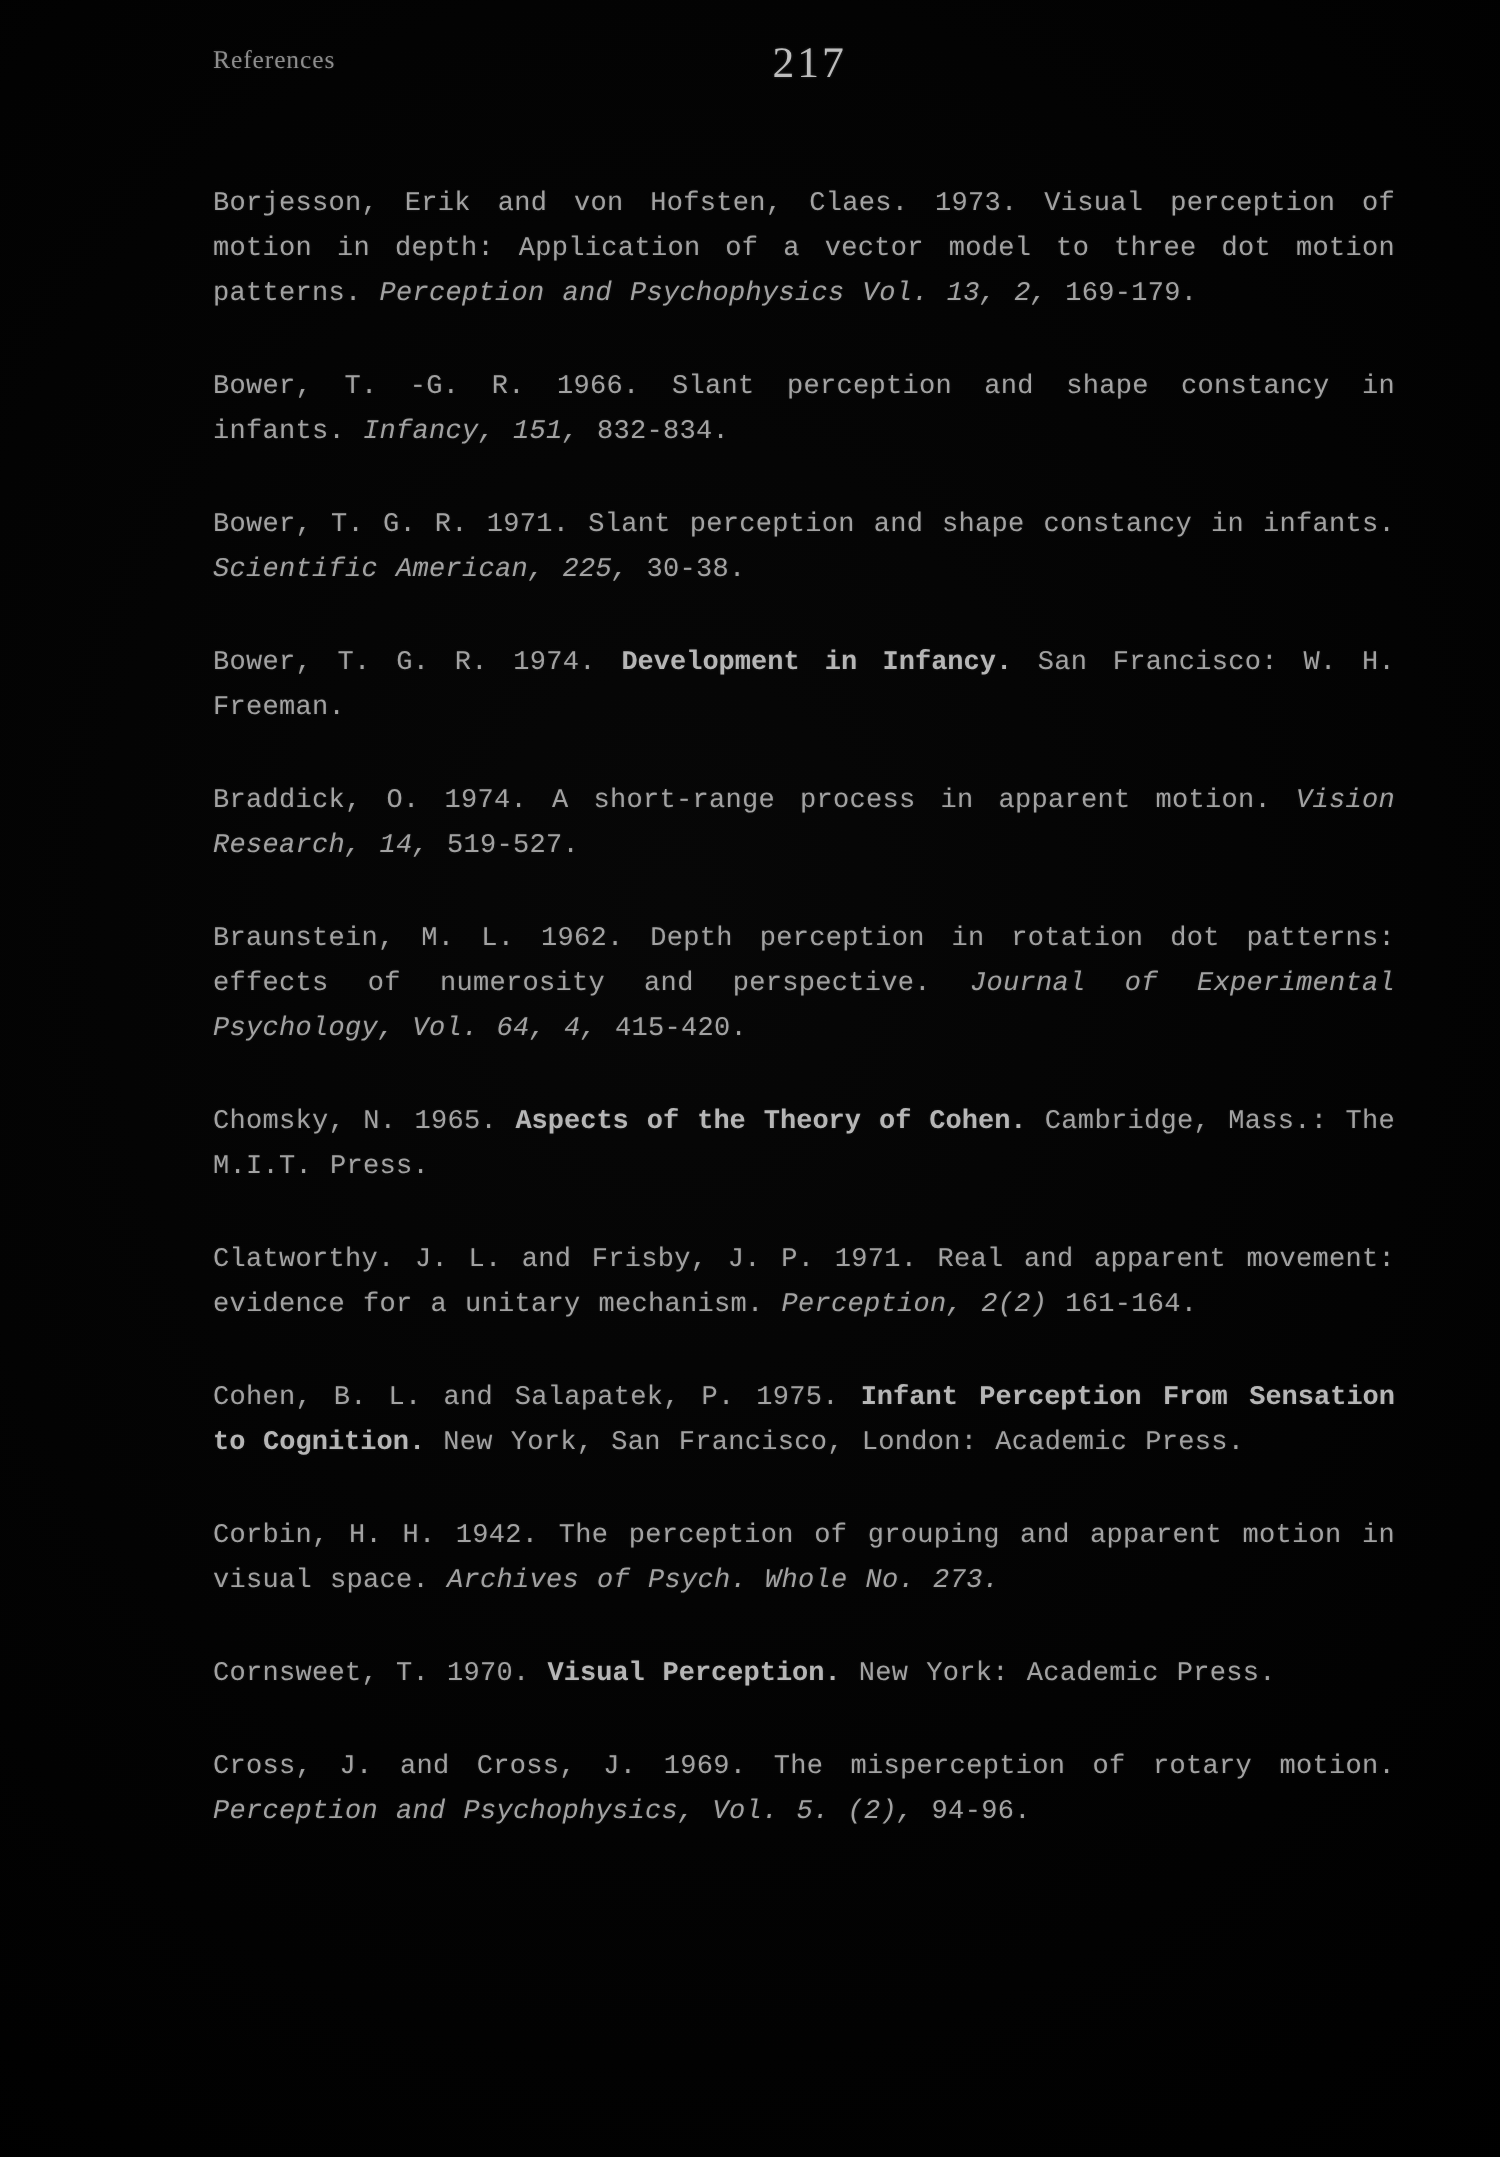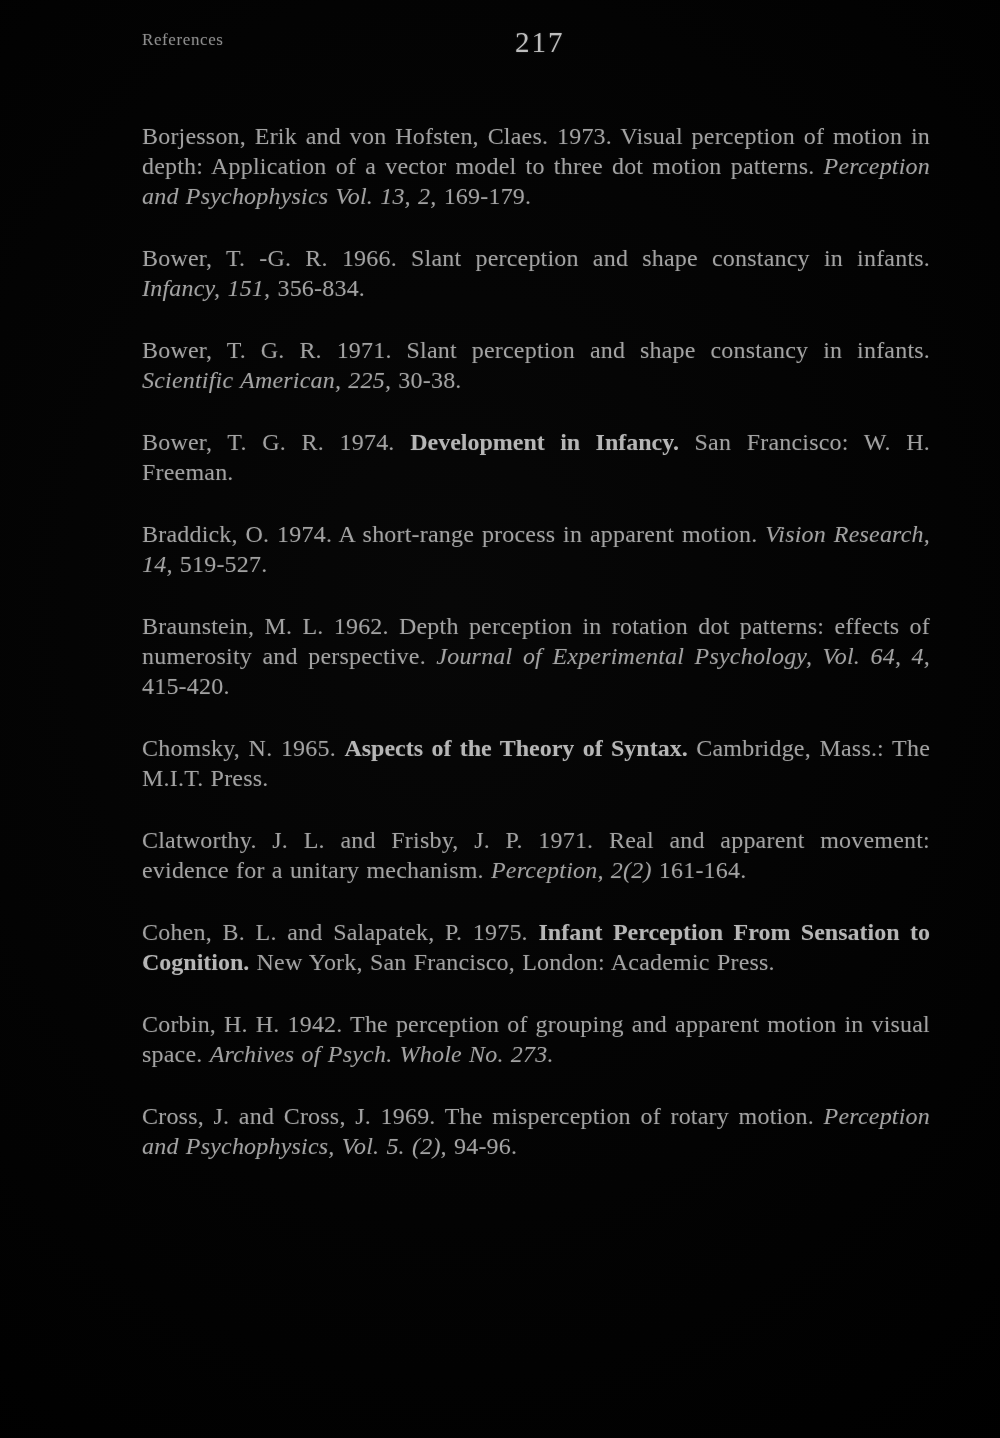--- a/index.html
+++ b/index.html
@@ -39,50 +39,52 @@
     font-family: Liberation Serif, serif;
   }
   .refs {
     position: absolute;
     top: 121px;
     left: 142px;
     width: 788px;
   }
   .entry {
     margin: 0 0 32px 0;
-    font-size: 24px;
+    font-size: 18px;
     line-height: 30px;
     text-align: justify;
     color: #a2a2a2;
     word-spacing: 1px;
     letter-spacing: 0.2px;
     text-shadow: 0 0 2px rgba(160,160,160,0.22);
+    font-family: Liberation Mono, monospace;
   }
   .seg-normal { font-style: normal; }
   .seg-italic { font-style: italic; }
   .seg-bold {
     font-weight: bold;
     color: #b6b6b6;
     letter-spacing: 0;
   }
 </style>
 </head>
 <body>
 
 <div class="page">
   <div class="header">
     <span class="running-head">References</span>
     <span class="page-number">217</span>
   </div>
   <div class="refs" id="refs">
       <p class="entry"><span class="seg-normal">Borjesson, Erik and von Hofsten, Claes.  1973. Visual perception of motion in depth:  Application of a vector model to three dot motion patterns.  </span><span class="seg-italic">Perception and Psychophysics Vol. 13, 2,</span><span class="seg-normal"> 169-179.</span></p>
-      <p class="entry"><span class="seg-normal">Bower, T. -G. R. 1966. Slant perception and shape constancy in infants.  </span><span class="seg-italic">Infancy, 151,</span><span class="seg-normal"> 356-834.</span></p>
+      <p class="entry"><span class="seg-normal">Bower, T. -G. R. 1966. Slant perception and shape constancy in infants.  </span><span class="seg-italic">Infancy, 151,</span><span class="seg-normal"> 832-834.</span></p>
       <p class="entry"><span class="seg-normal">Bower, T. G. R. 1971. Slant perception and shape constancy in infants.  </span><span class="seg-italic">Scientific American, 225,</span><span class="seg-normal"> 30-38.</span></p>
       <p class="entry"><span class="seg-normal">Bower, T. G. R. 1974. </span><span class="seg-bold">Development in Infancy.</span><span class="seg-normal">  San Francisco:  W. H. Freeman.</span></p>
       <p class="entry"><span class="seg-normal">Braddick, O. 1974. A short-range process in apparent motion.  </span><span class="seg-italic">Vision Research, 14,</span><span class="seg-normal"> 519-527.</span></p>
       <p class="entry"><span class="seg-normal">Braunstein, M. L. 1962. Depth perception in rotation dot patterns:  effects of numerosity and perspective.  </span><span class="seg-italic">Journal of Experimental Psychology, Vol. 64,  4,</span><span class="seg-normal"> 415-420.</span></p>
-      <p class="entry"><span class="seg-normal">Chomsky, N. 1965. </span><span class="seg-bold">Aspects of the Theory of Syntax.</span><span class="seg-normal">  Cambridge, Mass.:  The M.I.T. Press.</span></p>
+      <p class="entry"><span class="seg-normal">Chomsky, N. 1965. </span><span class="seg-bold">Aspects of the Theory of Cohen.</span><span class="seg-normal">  Cambridge, Mass.:  The M.I.T. Press.</span></p>
       <p class="entry"><span class="seg-normal">Clatworthy.  J. L. and Frisby, J. P. 1971. Real and apparent movement: evidence for a unitary mechanism.  </span><span class="seg-italic">Perception, 2(2)</span><span class="seg-normal"> 161-164.</span></p>
       <p class="entry"><span class="seg-normal">Cohen, B. L. and Salapatek, P. 1975. </span><span class="seg-bold">Infant Perception From Sensation to Cognition.</span><span class="seg-normal">  New York, San Francisco, London:  Academic Press.</span></p>
       <p class="entry"><span class="seg-normal">Corbin, H. H. 1942. The perception of grouping and apparent motion in visual space.  </span><span class="seg-italic">Archives of Psych. Whole No. 273.</span></p>
+      <p class="entry"><span class="seg-normal">Cornsweet, T. 1970. </span><span class="seg-bold">Visual Perception.</span><span class="seg-normal">  New York:  Academic Press.</span></p>
       <p class="entry"><span class="seg-normal">Cross, J. and Cross, J. 1969. The misperception of rotary motion.  </span><span class="seg-italic">Perception and Psychophysics, Vol. 5. (2),</span><span class="seg-normal"> 94-96.</span></p>
     </div>
 </div>
 
 </body></html>

